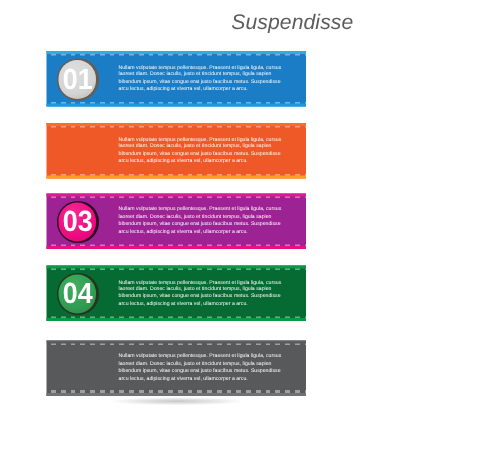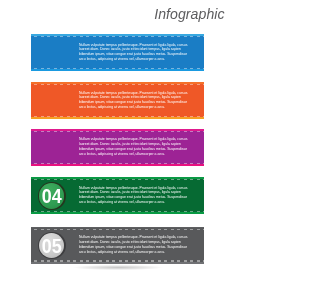--- a/index.html
+++ b/index.html
@@ -18,28 +18,33 @@
   .circle{position:absolute;left:7.2px;top:5.4px;width:27.4px;height:27.4px;border-radius:50%;}
   .circle .inner{position:absolute;left:1.1px;top:1.1px;right:1.1px;bottom:1.1px;border-radius:50%;display:flex;align-items:center;justify-content:center;}
   .num{font-size:19.5px;font-weight:bold;color:#fff;line-height:1;position:relative;top:1px;display:inline-block;transform:scaleX(0.92);will-change:opacity;}
   .txt{position:absolute;left:48px;top:8.6px;width:128px;font-size:3.45px;line-height:4.8px;color:#fff;letter-spacing:0.01px;}
   .shadow{position:absolute;left:58px;width:120px;height:7px;border-radius:50%;background:radial-gradient(ellipse 50% 50% at 50% 50%,rgba(0,0,0,.22) 0%,rgba(0,0,0,.10) 42%,rgba(0,0,0,0) 75%);}
 </style>
 </head>
 <body>
 
 <div id="page">
-  <div class="title">Infographic</div>
+  <div class="title">Suspendisse</div>
   <div class="rows">
       <div class="row" style="top: 34px;">
         <div class="bar" style="background:#1a7dc5"></div>
         <div class="edge top" style="background:#38a8e0"></div>
         <div class="edge bot" style="background:#1a9ae0"></div>
         <div class="dash top" style="background:repeating-linear-gradient(to right,rgba(255,255,255,0.42) 0 3.2px,rgba(255,255,255,0) 3.2px 6.5px)"></div>
         <div class="dash bot" style="background:repeating-linear-gradient(to right,rgba(255,255,255,0.42) 0 3.2px,rgba(255,255,255,0) 3.2px 6.5px)"></div>
+        <div class="circle" style="background:#665c50">
+          <div class="inner" style="background:radial-gradient(circle at 40% 30%,#dedede 0%,#d4d4d4 62%,#b7b2ab 100%)">
+            <span class="num">01</span>
+          </div>
+        </div>
         <div class="txt">
           <div>Nullam vulputate tempus pellentesque. Praesent et ligula ligula, cursus</div>
           <div>laoreet diam. Donec iaculis, justo et tincidunt tempus, ligula sapien</div>
           <div>bibendum ipsum, vitae congue erat justo faucibus metus. Suspendisse</div>
           <div>arcu lectus, adipiscing at viverra vel, ullamcorper a arcu.</div>
         </div>
       </div>
       <div class="row" style="top: 82px;">
         <div class="bar" style="background:#ef5827"></div>
         <div class="edge top" style="background:#f4702a"></div>
@@ -52,20 +57,25 @@
           <div>bibendum ipsum, vitae congue erat justo faucibus metus. Suspendisse</div>
           <div>arcu lectus, adipiscing at viverra vel, ullamcorper a arcu.</div>
         </div>
       </div>
       <div class="row" style="top: 128.9px;">
         <div class="bar" style="background:#9d2395"></div>
         <div class="edge top" style="background:#e01a8d"></div>
         <div class="edge bot" style="background:#e8117f"></div>
         <div class="dash top" style="background:repeating-linear-gradient(to right,rgba(255,255,255,0.42) 0 3.2px,rgba(255,255,255,0) 3.2px 6.5px)"></div>
         <div class="dash bot" style="background:repeating-linear-gradient(to right,rgba(255,255,255,0.42) 0 3.2px,rgba(255,255,255,0) 3.2px 6.5px)"></div>
+        <div class="circle" style="background:#2e0a26">
+          <div class="inner" style="background:radial-gradient(circle at 40% 30%,#f42a92 0%,#ee0a80 62%,#cc0a70 100%)">
+            <span class="num">03</span>
+          </div>
+        </div>
         <div class="txt">
           <div>Nullam vulputate tempus pellentesque. Praesent et ligula ligula, cursus</div>
           <div>laoreet diam. Donec iaculis, justo et tincidunt tempus, ligula sapien</div>
           <div>bibendum ipsum, vitae congue erat justo faucibus metus. Suspendisse</div>
           <div>arcu lectus, adipiscing at viverra vel, ullamcorper a arcu.</div>
         </div>
       </div>
       <div class="row" style="top: 177px; border-radius: 12px;">
         <div class="bar" style="background:#066a33"></div>
         <div class="edge top" style="background:#0b9945"></div>
@@ -83,25 +93,20 @@
           <div>bibendum ipsum, vitae congue erat justo faucibus metus. Suspendisse</div>
           <div>arcu lectus, adipiscing at viverra vel, ullamcorper a arcu.</div>
         </div>
       </div>
       <div class="row" style="top: 226.6px;">
         <div class="bar" style="background:#58595b"></div>
         <div class="edge top" style="background:#5e5f61"></div>
         <div class="edge bot" style="background:#707174"></div>
         <div class="dash top" style="background:repeating-linear-gradient(to right,rgba(255,255,255,0.42) 0 3.2px,rgba(255,255,255,0) 3.2px 6.5px)"></div>
         <div class="dash bot" style="background:repeating-linear-gradient(to right,rgba(255,255,255,0.42) 0 3.2px,rgba(255,255,255,0) 3.2px 6.5px)"></div>
-        <div class="circle" style="background:#3e3e40">
-          <div class="inner" style="background:radial-gradient(circle at 40% 30%,#dddddd 0%,#cacaca 62%,#b0b0b0 100%)">
-            <span class="num">05</span>
-          </div>
-        </div>
         <div class="txt">
           <div>Nullam vulputate tempus pellentesque. Praesent et ligula ligula, cursus</div>
           <div>laoreet diam. Donec iaculis, justo et tincidunt tempus, ligula sapien</div>
           <div>bibendum ipsum, vitae congue erat justo faucibus metus. Suspendisse</div>
           <div>arcu lectus, adipiscing at viverra vel, ullamcorper a arcu.</div>
         </div>
       </div>
       <div class="shadow" style="top: 264.1px;"></div>
     </div>
 </div>

